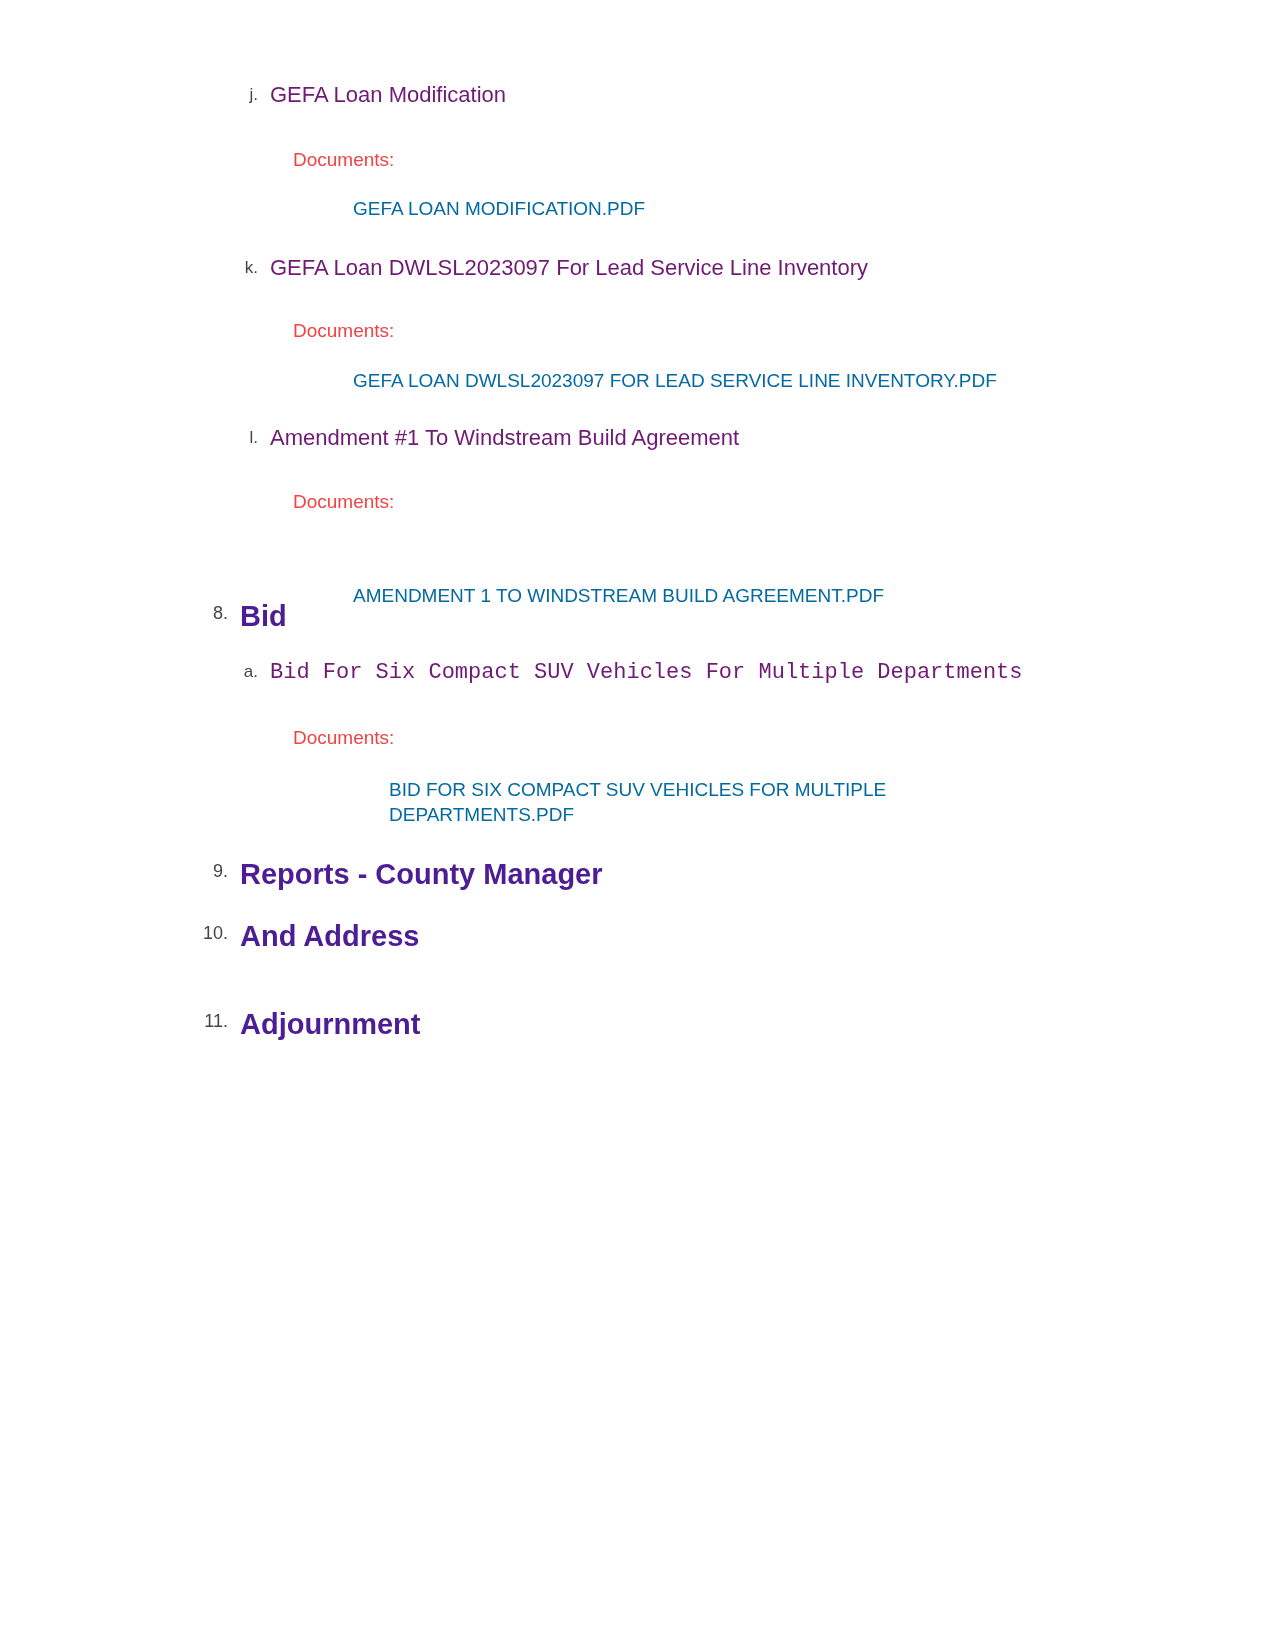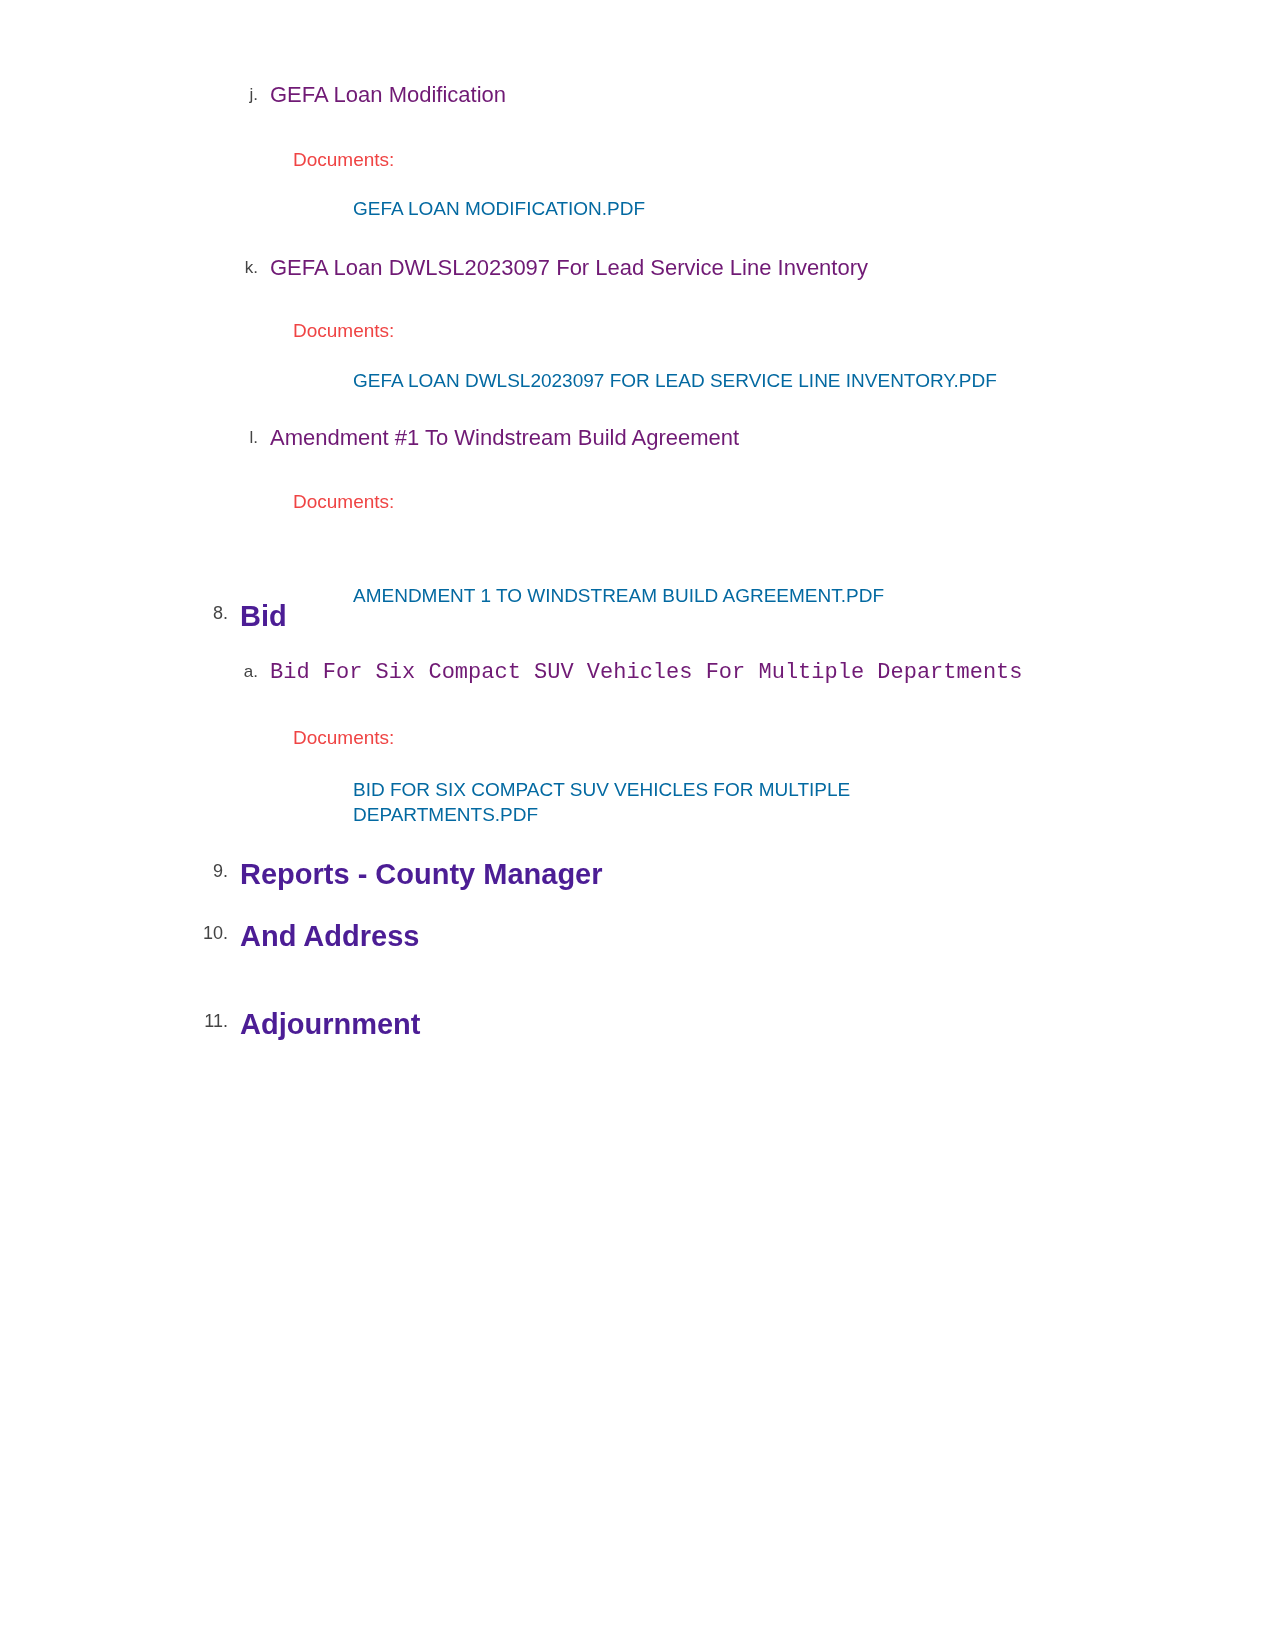--- a/index.html
+++ b/index.html
@@ -92,21 +92,21 @@
   </div>
 
   <div>
     <span class="num-main" style="left:188px; top:603px;">8.</span>
     <span class="main-title" style="top:600px;">Bid</span>
 
     <div>
       <span class="num-sub" style="left:218px; top:662px;">a.</span>
       <span class="sub-title" style="top:660px;font-family:Liberation Mono, monospace;">Bid For Six Compact SUV Vehicles For Multiple Departments</span>
       <span class="docs-label" style="top:727px;">Documents:</span>
-      <a class="doc-link" style="top:777px;">
+      <a class="doc-link" style="top:777px;margin-left:36px;">
         <span style="display:block;">BID FOR SIX COMPACT SUV VEHICLES FOR MULTIPLE</span>
         <span style="display:block;">DEPARTMENTS.PDF</span>
       </a>
     </div>
   </div>
 
   <div>
     <span class="num-main" style="left:188px; top:861px;">9.</span>
     <span class="main-title" style="top:858px;">Reports - County Manager</span>
   </div>

